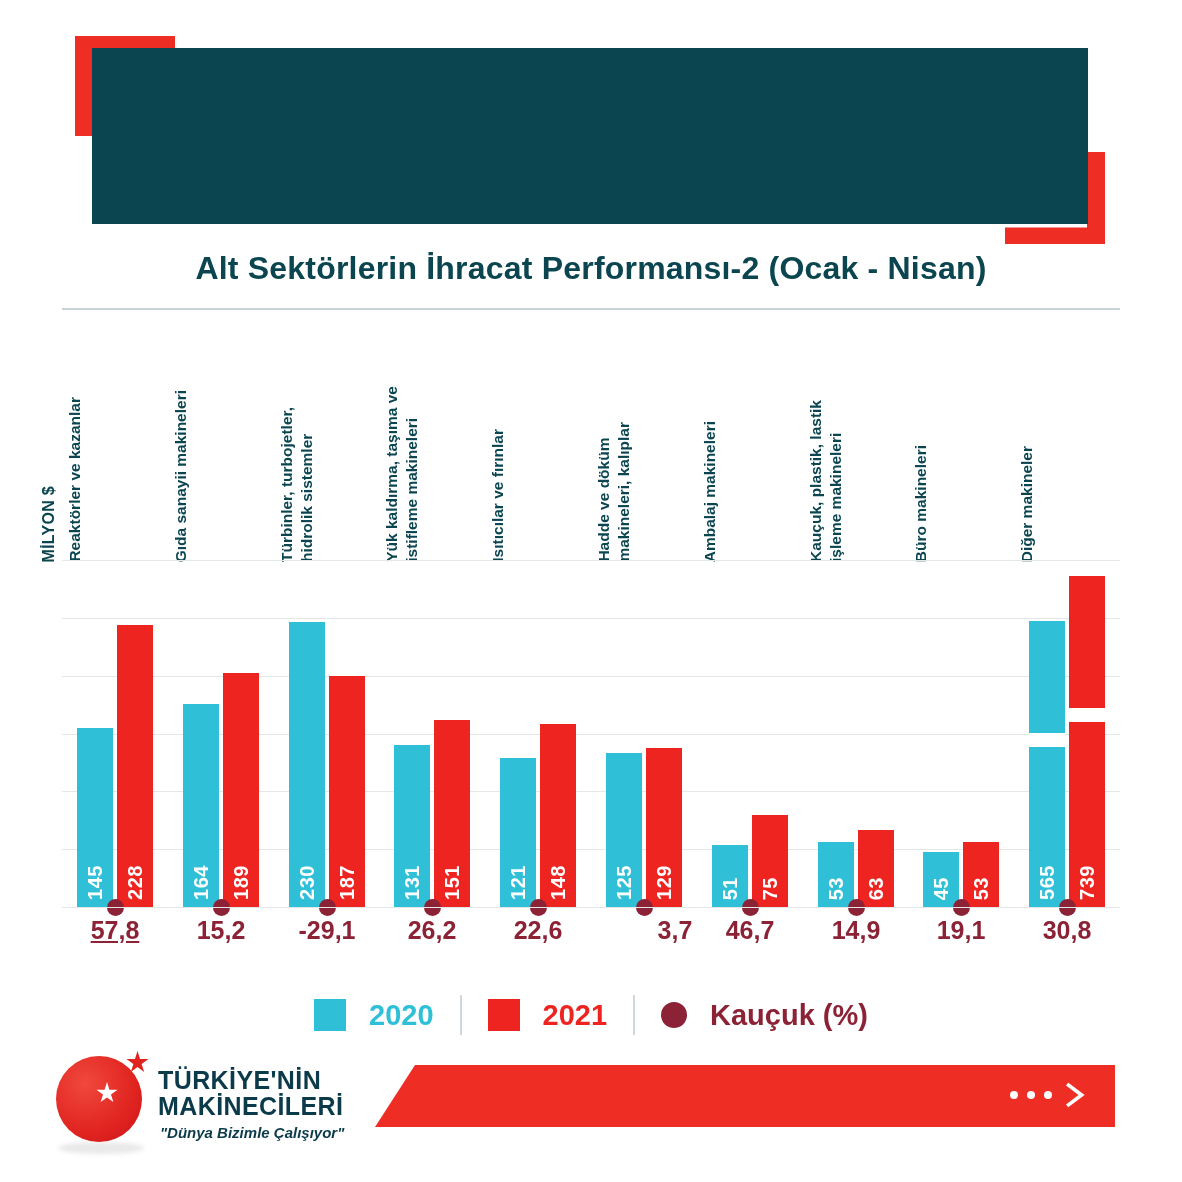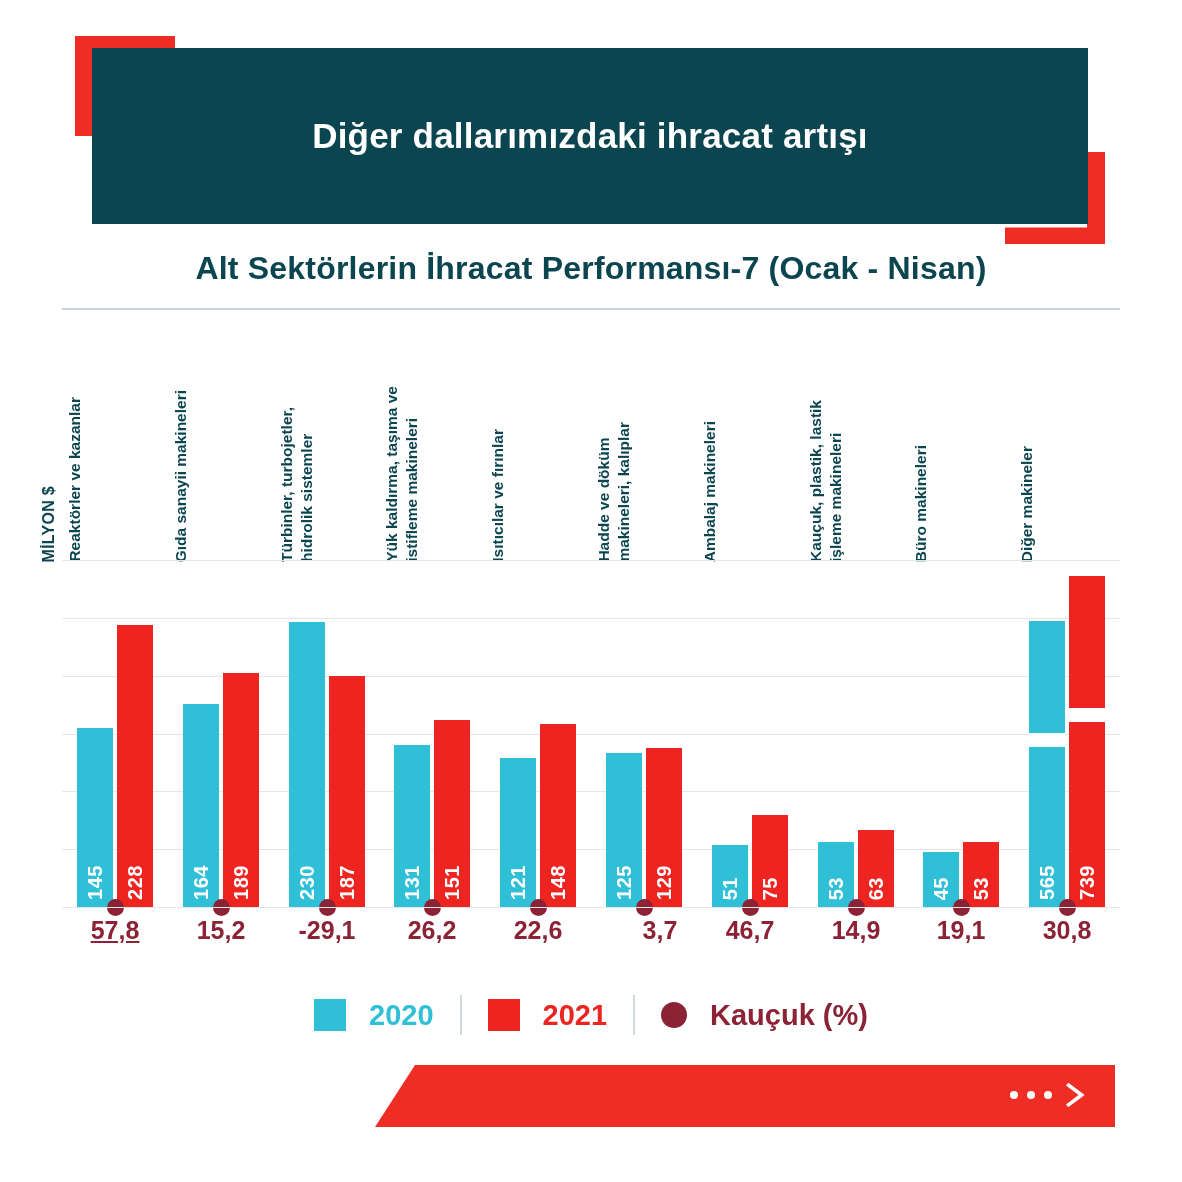--- a/index.html
+++ b/index.html
@@ -163,26 +163,25 @@
   }
 </style>
 </head>
 <body>
 
 <div class="header-wrap">
   <div class="hdr-accent-tl"></div>
   <div class="hdr-accent-br"></div>
   <div class="hdr-box">
     <div class="hdr-text">
-      <span class="hdr-line">Diğer dallarımızdaki ihracat artışı</span>
     </div>
   </div>
 </div>
 
-<div class="subtitle">Alt Sektörlerin İhracat Performansı-7 (Ocak - Nisan)</div>
+<div class="subtitle">Alt Sektörlerin İhracat Performansı-2 (Ocak - Nisan)</div>
 
 <div class="chart">
   <div class="divider-top"></div>
   <div class="ylabel">MİLYON $</div>
   <div class="labels-band" id="labels-band">
       <div class="cat-label" style="left: 3px;">Reaktörler ve kazanlar</div>
       <div class="cat-label" style="left: 109px;">Gıda sanayii makineleri</div>
       <div class="cat-label" style="left: 215px;">Türbinler, turbojetler,
 hidrolik sistemler</div>
       <div class="cat-label" style="left: 320px;">Yük kaldırma, taşıma ve
@@ -247,21 +246,21 @@
       <div class="chg" style="left: 423px; width: 106px;">22,6</div>
       <div class="group" style="left: 423px; width: 106px;">
         <div class="bar c2020" style="height: 150px; width: 36px; left: 15px;">
           <span class="bar-val">121</span>
         </div>
         <div class="bar c2021" style="height: 184px; width: 36px; left: 55px;">
           <span class="bar-val">148</span>
         </div>
         <div class="dot" style="left: 45px;"></div>
       </div>
-      <div class="chg" style="left: 545px; width: 106px;">3,7</div>
+      <div class="chg" style="left: 560px; width: 106px;">3,7</div>
       <div class="group" style="left: 529px; width: 106px;">
         <div class="bar c2020" style="height: 155px; width: 36px; left: 15px;">
           <span class="bar-val">125</span>
         </div>
         <div class="bar c2021" style="height: 160px; width: 36px; left: 55px;">
           <span class="bar-val">129</span>
         </div>
         <div class="dot" style="left: 45px;"></div>
       </div>
       <div class="chg" style="left: 635px; width: 106px;">46,7</div>
@@ -330,13 +329,22 @@
 <div class="footer">
   <div class="fbar"></div>
   <div class="arrow-wrap">
     <span class="adot"></span>
     <span class="adot"></span>
     <span class="adot"></span>
     <svg class="chev" viewBox="0 0 24 24">
       <path d="M7 3 L19 12 L7 21" fill="none" stroke="#ffffff" stroke-width="3.4" stroke-linecap="square"></path>
     </svg>
   </div>
+  <div class="logo-wrap">
+    <div class="logo-shadow"></div>
+    <div class="logo-ball"></div>
+    <div class="star-big"></div>
+    <div class="star-sm"></div>
+    <div class="logo-t1">TÜRKİYE'NİN</div>
+    <div class="logo-t2">MAKİNECİLERİ</div>
+    <div class="logo-t3">"Dünya Bizimle Çalışıyor"</div>
+  </div>
 </div>
 
 </body></html>

